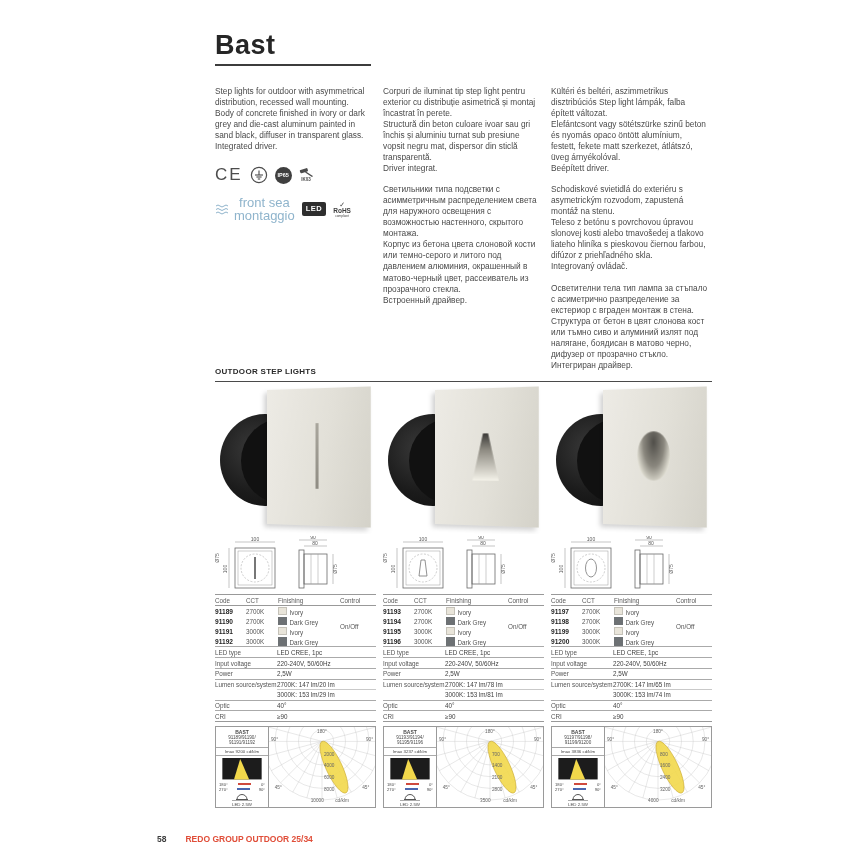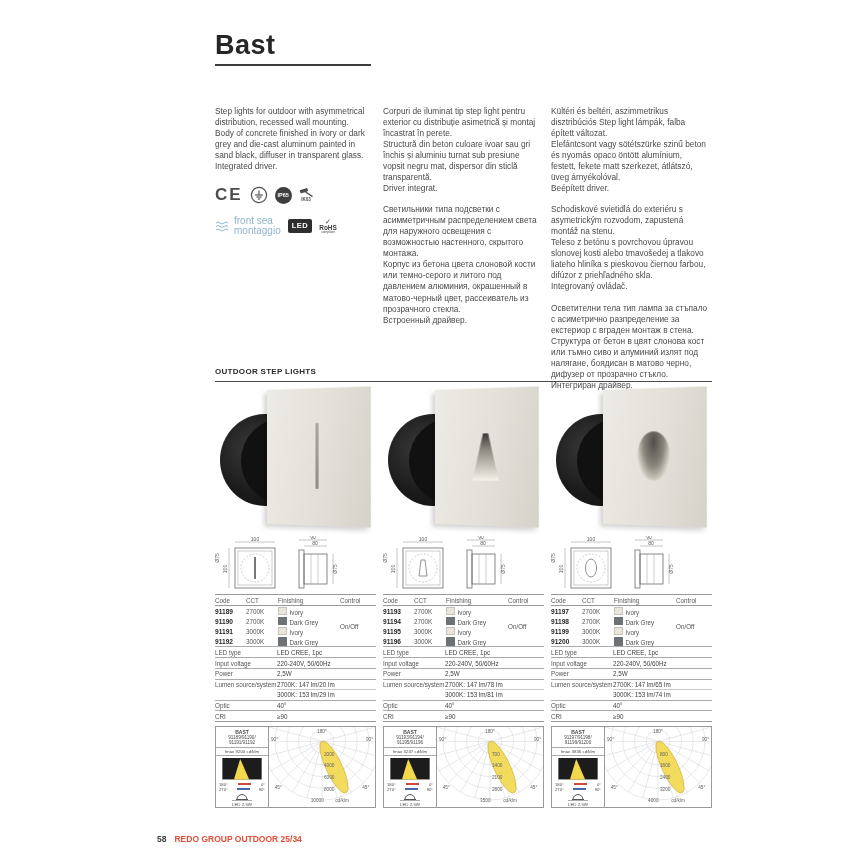--- a/index.html
+++ b/index.html
@@ -6,34 +6,34 @@
   body{width:868px;height:868px;background:#ffffff;position:relative;
        font-family:"Liberation Sans","DejaVu Sans",sans-serif;color:#4a4a4a;
        -webkit-font-smoothing:antialiased;overflow:hidden;}
 
   
   .page-title{position:absolute;left:215px;top:30px;font-size:27px;font-weight:bold;
               color:#262626;letter-spacing:.5px;margin:0;}
   .title-rule{position:absolute;left:215px;top:64px;width:156px;border-top:2px solid #3c3c3c;}
 
   
-  .intro{position:absolute;left:215px;top:86px;width:497px;display:flex;gap:10px;margin-top:20px;}
+  .intro{position:absolute;left:215px;top:86px;width:497px;display:flex;gap:10px;}
   .intro .col{width:158px;font-size:8.3px;line-height:1.33;}
   .intro p{margin:0 0 10px 0;white-space:pre-line;}
 
   
   .certs{margin-top:12px;}
   .cert-row{display:flex;align-items:center;gap:7px;margin-bottom:9px;}
-  .ce-mark{font-size:17px;font-weight:bold;color:#4c4c4c;letter-spacing:2px;}
+  .ce-mark{font-size:17px;font-weight:normal;color:#4c4c4c;letter-spacing:2px;}
   .badge-circle{width:17px;height:17px;border-radius:50%;background:#3f3f3f;color:#fff;
                 display:flex;align-items:center;justify-content:center;font-size:5.5px;font-weight:bold;}
   .ik-wrap{display:flex;flex-direction:column;align-items:center;}
   .ik-label{font-size:4.5px;color:#4c4c4c;font-weight:bold;}
   .sea{display:flex;align-items:center;gap:3px;color:#8fb4cc;}
-  .sea-text{font-size:10px;line-height:1.05;}
+  .sea-text{font-size:13px;line-height:1.05;text-align:center;}
   .led-badge{background:#2e2e2e;color:#fff;font-weight:bold;font-size:7.5px;
              padding:2px 4px;border-radius:2px;letter-spacing:.5px;}
   .rohs{display:flex;flex-direction:column;align-items:center;line-height:1;color:#3f3f3f;}
   .rohs-check{font-size:7px;}
   .rohs-text{font-size:6.5px;font-weight:bold;}
   .rohs-sub{font-size:3.2px;}
 
   
   .section-head{position:absolute;left:215px;top:360px;width:497px;}
   .section-title{font-size:8px;font-weight:bold;color:#2a2a2a;letter-spacing:.3px;}
@@ -105,21 +105,21 @@
   .leg-red{background:#cf4a3e;}
   .leg-blue{background:#4a66b0;}
   .pm-lamp{margin-top:1.5px;display:flex;flex-direction:column;align-items:center;}
   .pm-lamp-label{font-size:4.4px;border-top:.5px solid #aaa;padding-top:1px;}
   .pm-polar{flex:1;}
   .pm-polar text{font-size:5px;fill:#666;}
   .pm-polar .grid circle,.pm-polar .grid line{stroke:#c8c8c8;stroke-width:.45;fill:none;}
 
   
   .footer{position:absolute;left:157px;top:834px;font-size:8.5px;font-weight:bold;}
-  .footer .pnum{color:#3c3c3c;margin-right:8px;}
+  .footer .pnum{color:#3c3c3c;margin-right:19px;}
   .footer .ptext{color:#e04e39;}
 </style>
 </head>
 <body>
 
 <h1 class="page-title">Bast</h1>
 <div class="title-rule"></div>
 
 <div class="intro">
   <div class="col">

